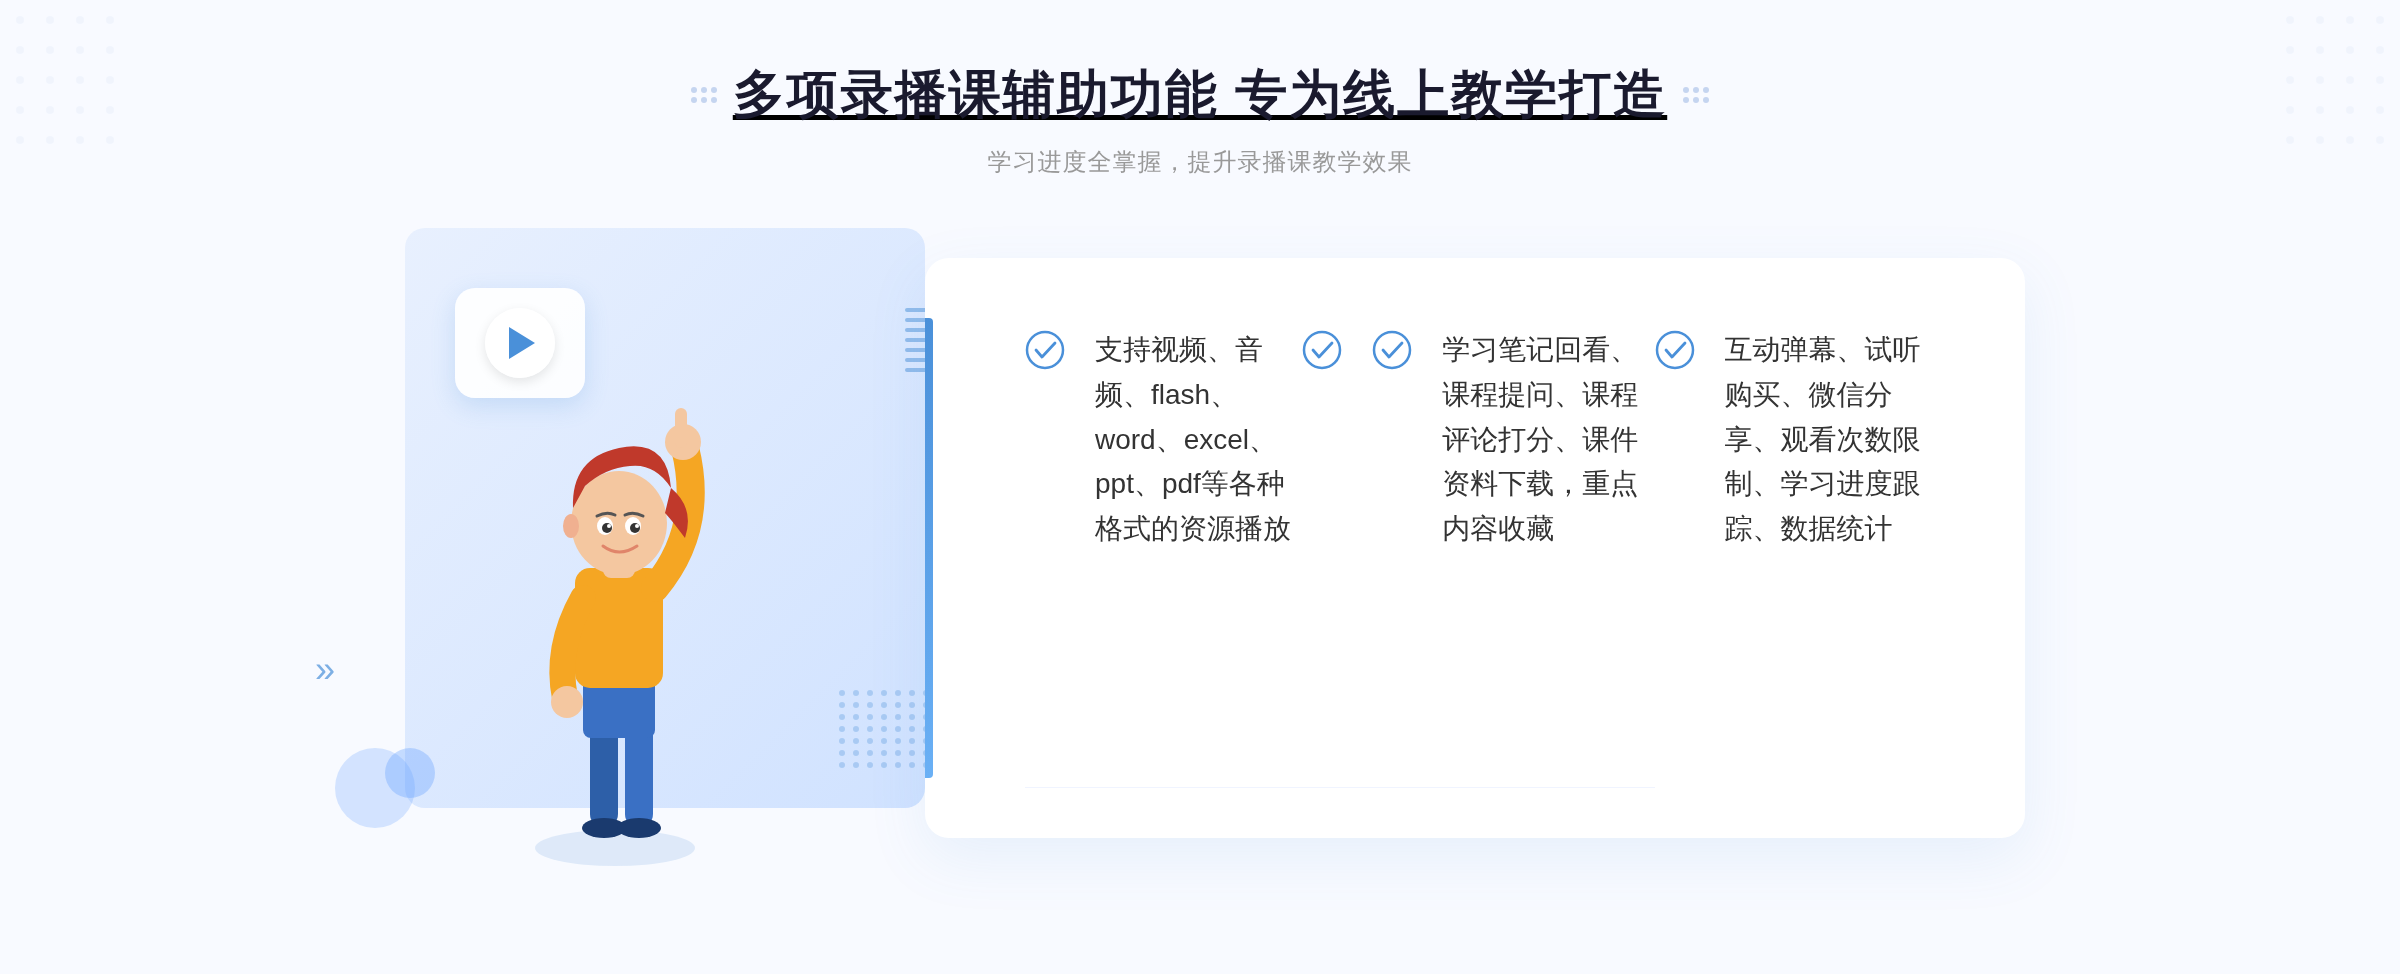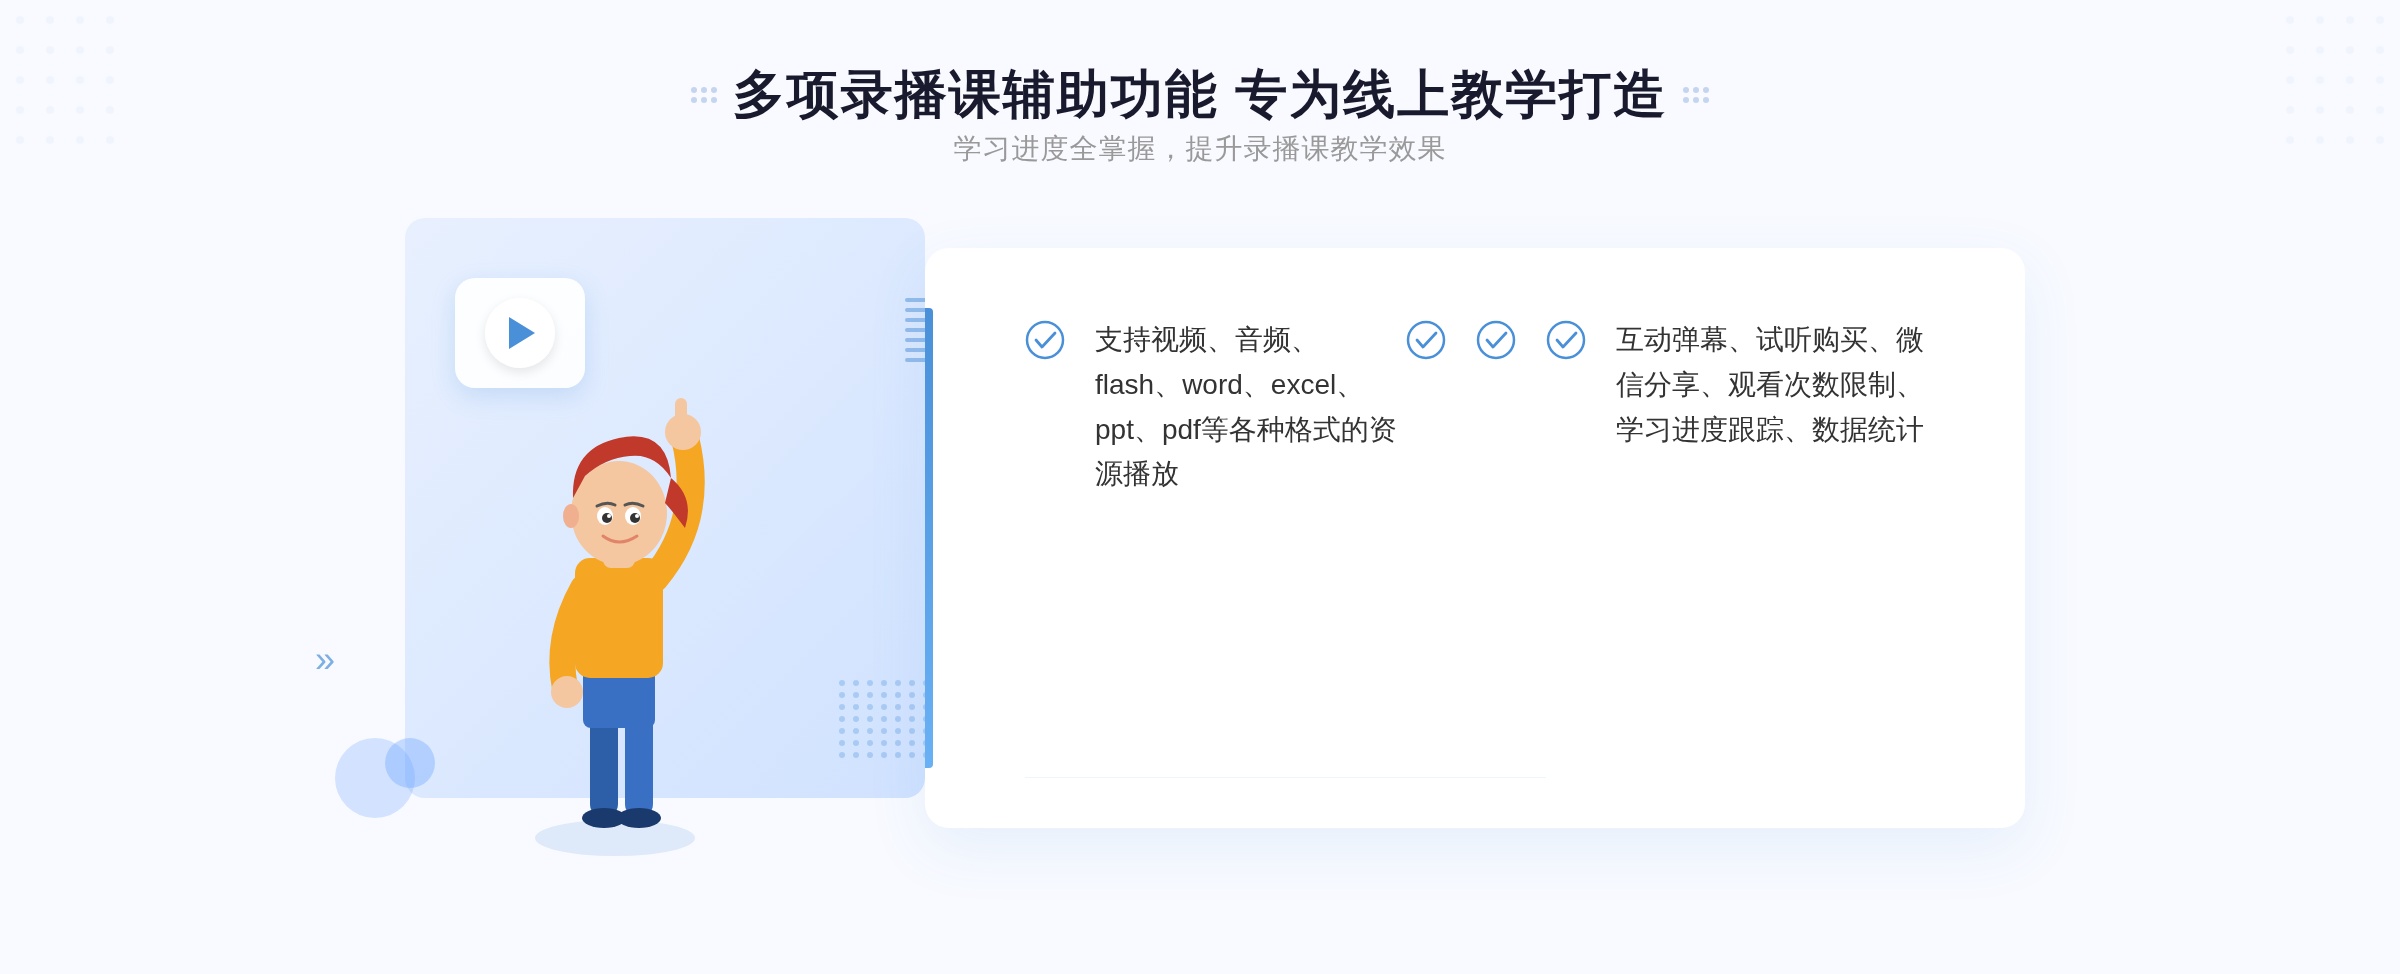--- a/index.html
+++ b/index.html
@@ -34,20 +34,21 @@
       margin-bottom: 50px;
       position: relative;
       z-index: 1;
     }
 
     .header-title-row {
       display: flex;
       align-items: center;
       justify-content: flex-end;
       gap: 16px;
+      text-decoration: underline;
     }
 
     .dots-decoration {
       display: flex;
       align-items: center;
       gap: 4px;
     }
 
     .dot-grid {
       display: grid;
@@ -65,22 +66,23 @@
     }
 
     .header-title {
       font-size: 52px;
       font-weight: 700;
       color: #1a1a2e;
       letter-spacing: 2px;
     }
 
     .header-subtitle {
-      font-size: 28px;
+      font-size: 24px;
       color: #999;
+      margin-top: 16px;
       font-weight: 400;
       letter-spacing: 1px;
     }
 
     
     .main-content {
       display: flex;
       align-items: center;
       justify-content: center;
       width: 100%;
@@ -556,20 +558,21 @@
         </div>
       </div>
 
       <div class="feature-item">
         <div class="check-icon">
           <svg viewBox="0 0 40 40" fill="none">
             <circle cx="20" cy="20" r="18" stroke="#4a90d9" stroke-width="2.5"></circle>
             <path d="M11 20 L17 27 L30 13" stroke="#4a90d9" stroke-width="2.8" stroke-linecap="round" stroke-linejoin="round"></path>
           </svg>
         </div>
+        <span class="feature-text">学习笔记回看、课程提问、课程评论打分、课件资料下载，重点内容收藏</span>
       </div>
 
       <div class="feature-item">
         <div class="check-icon">
           <svg viewBox="0 0 40 40" fill="none">
             <circle cx="20" cy="20" r="18" stroke="#4a90d9" stroke-width="2.5"></circle>
             <path d="M11 20 L17 27 L30 13" stroke="#4a90d9" stroke-width="2.8" stroke-linecap="round" stroke-linejoin="round"></path>
           </svg>
         </div>
         <span class="feature-text">互动弹幕、试听购买、微信分享、观看次数限制、学习进度跟踪、数据统计</span>

